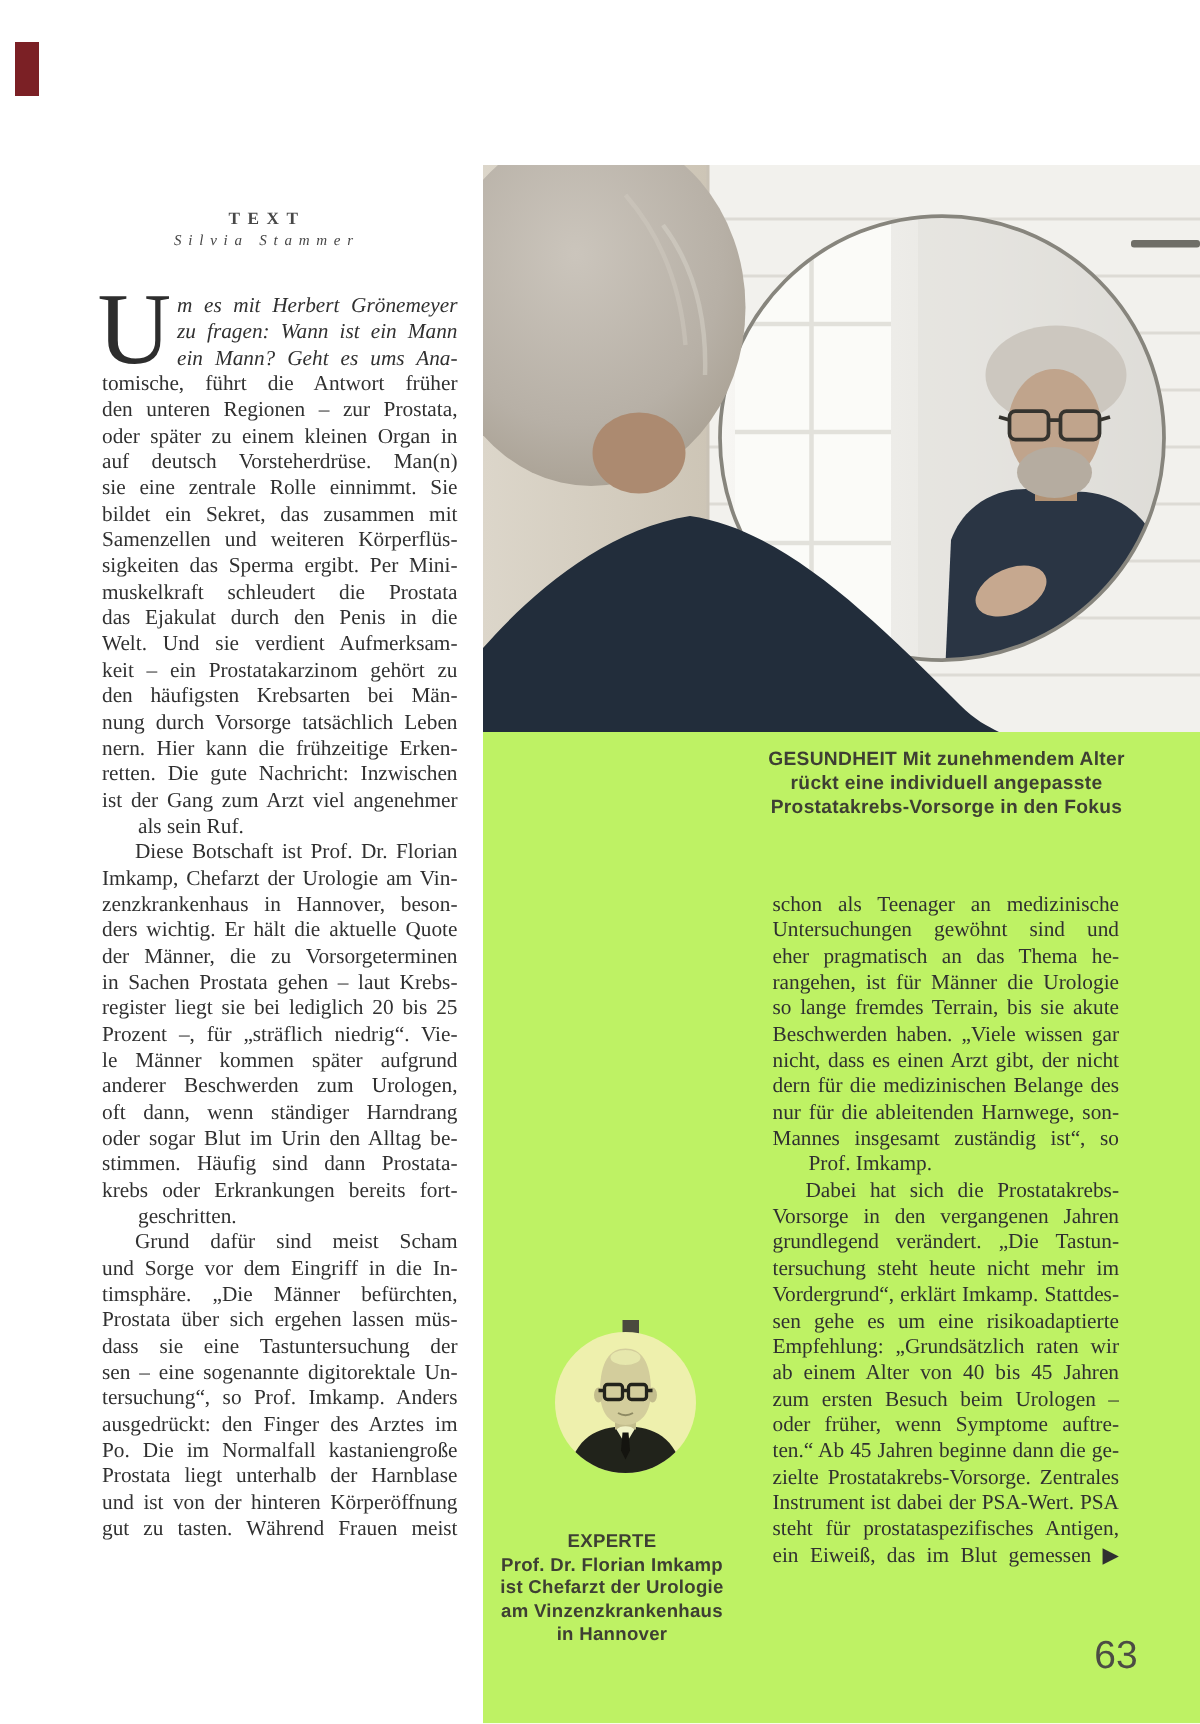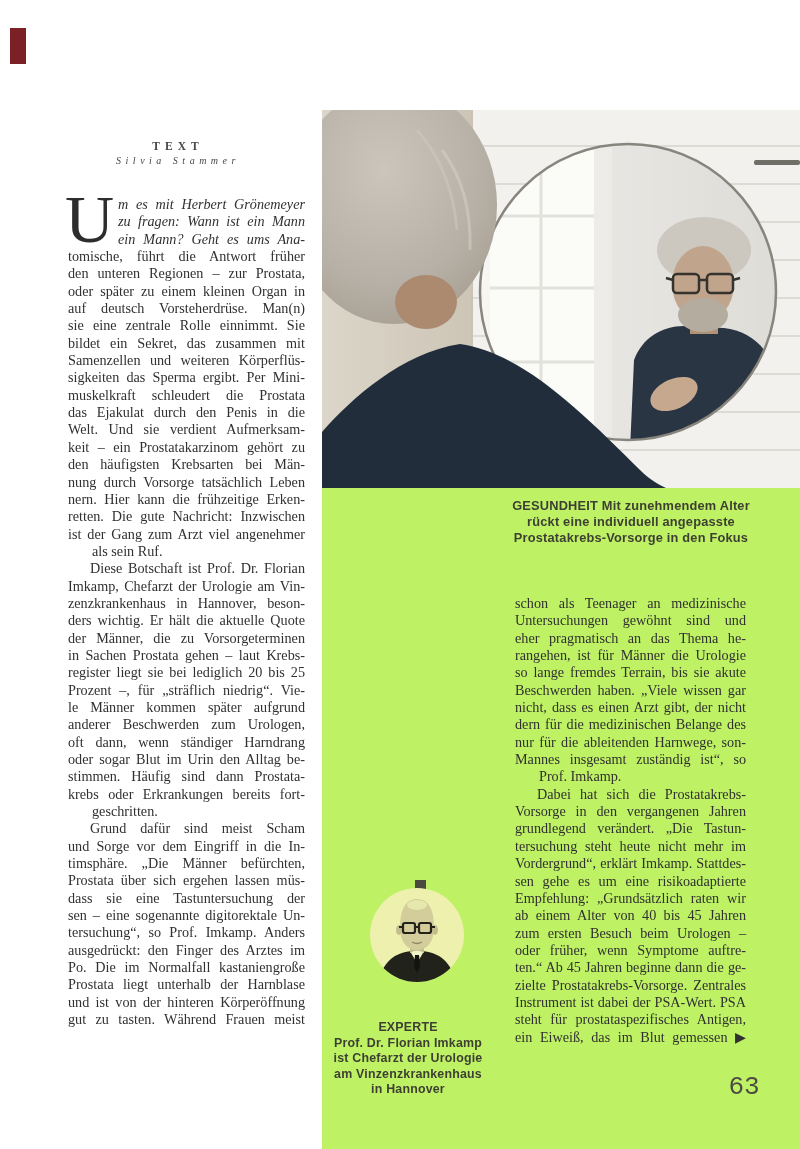--- a/index.html
+++ b/index.html
@@ -26,22 +26,22 @@
   
   #yellow{position:absolute;left:322px;top:488px;width:478px;height:661px;background:#bef264;}
   .photo-caption{position:absolute;left:129px;top:10px;width:360px;text-align:center;
      font-family:"Liberation Sans",sans-serif;font-weight:700;font-size:12.8px;line-height:16px;
      color:#3e3f33;letter-spacing:0.2px;}
   .expert-caption{position:absolute;left:-9px;top:504px;width:190px;text-align:center;
      font-family:"Liberation Sans",sans-serif;font-weight:700;font-size:12.4px;line-height:15.5px;
      color:#3e3f33;letter-spacing:0.2px;margin-top:28px;}
   .portrait{position:absolute;left:48px;top:400px;width:94px;height:94px;}
   .photo-detail{position:absolute;left:93px;top:392px;width:11px;height:14px;background:#4a4a3e;}
-  .page-number{position:absolute;left:392px;top:584px;width:60px;text-align:center;
-     font-family:Liberation Mono, monospace;font-weight:400;font-size:26px;color:#4c4c44;}
+  .page-number{position:absolute;left:392px;top:600px;width:60px;text-align:center;
+     font-family:Liberation Sans, sans-serif;font-weight:400;font-size:26px;color:#4c4c44;}
 </style>
 </head>
 <body>
 
 <div id="page">
 
   <div class="ribbon"></div>
 
   <div class="byline">
     <div class="kicker">TEXT</div>

